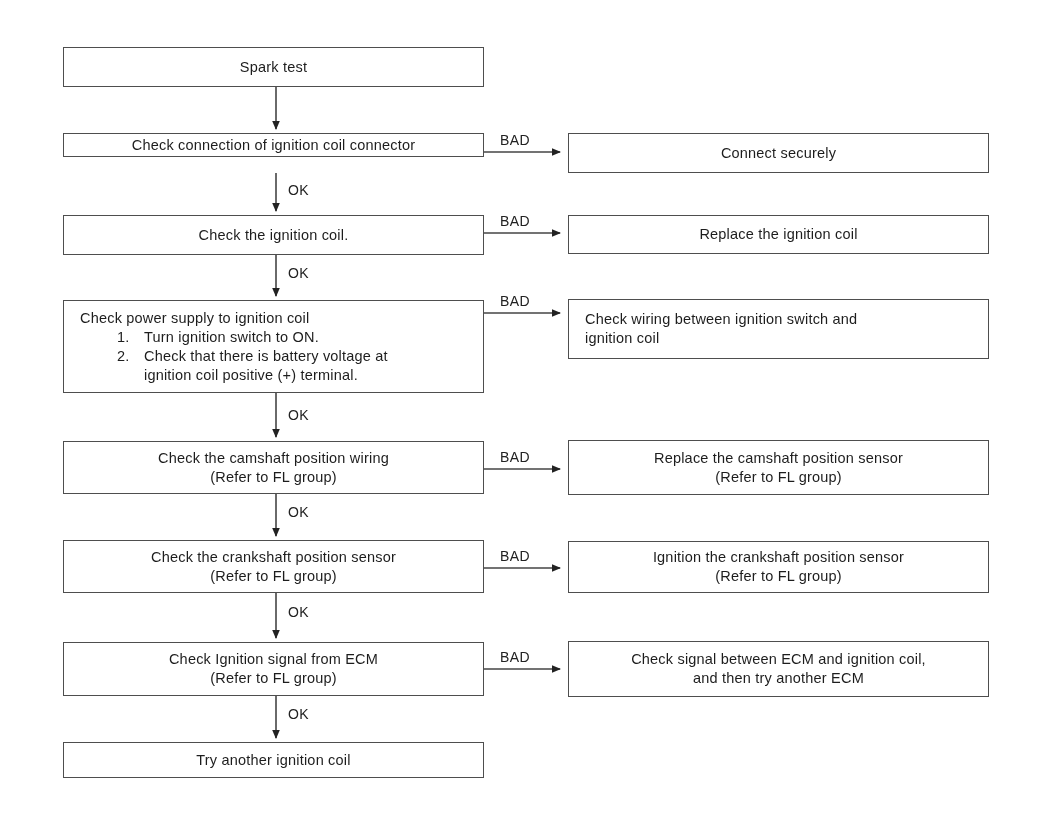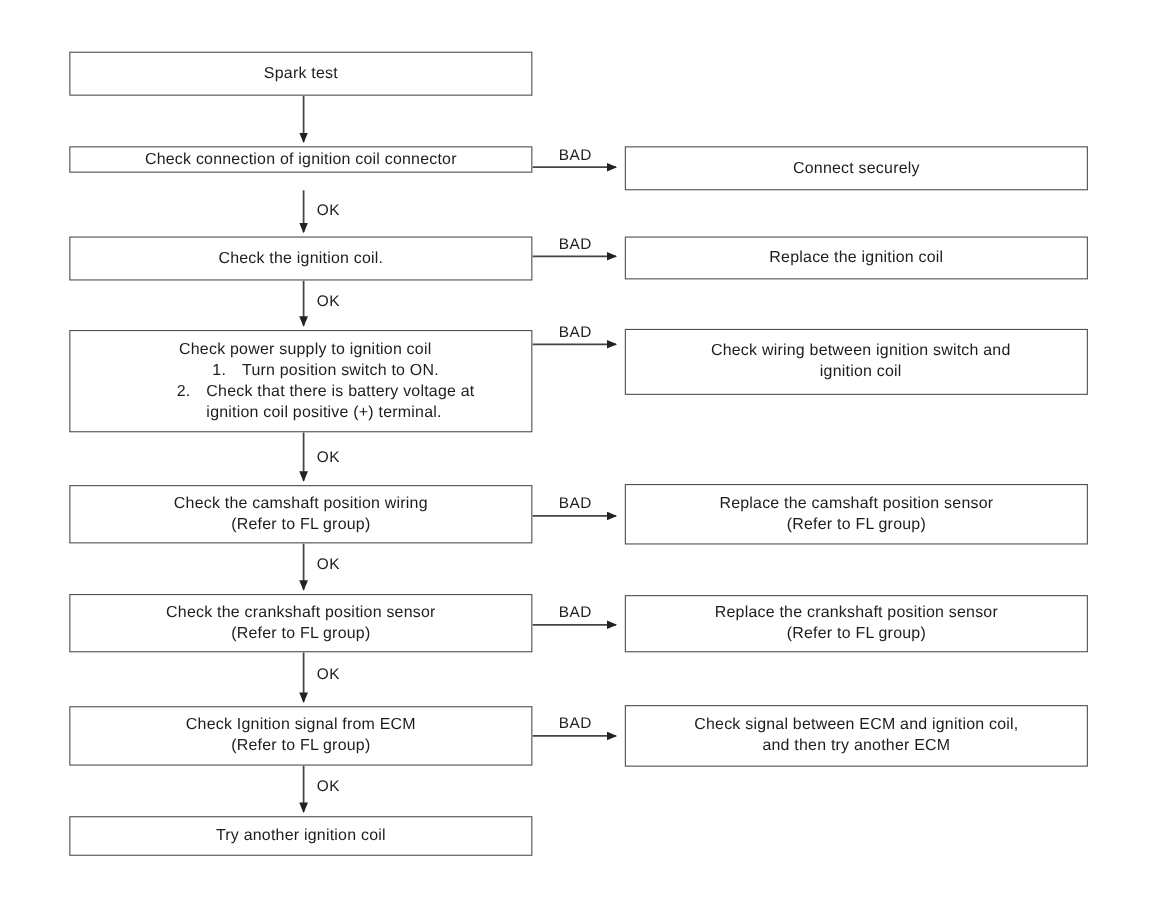--- a/index.html
+++ b/index.html
@@ -35,37 +35,37 @@
     letter-spacing: 0.2px;
     display: flex;
     flex-direction: column;
     justify-content: center;
     align-items: center;
     text-align: center;
   }
   .box.left-col  { left: 63px;  width: 421px; }
   .box.right-col { left: 568px; width: 421px; }
   .box.align-left {
-    align-items: center;
+    align-items: flex-start;
     text-align: left;
     padding-left: 16px;
     padding-right: 8px;
   }
   .step { display: flex; margin-left: 37px; }
   .step-num { width: 27px; flex: 0 0 27px; }
   .step-lines { display: flex; flex-direction: column; }
   .edge-label {
     position: absolute;
     color: #222222;
     font-size: 14px;
     letter-spacing: 0.4px;
     line-height: 14px;
     white-space: nowrap;
   }
-  .bad-label { width: 46px; text-align: center; }
+  .bad-label { width: 46px; text-align: left; }
 </style>
 </head>
 <body>
 
 <div id="stage">
 
   <svg id="connectors" viewBox="0 0 1050 828" xmlns="http://www.w3.org/2000/svg">
     <defs>
       <marker id="ah" markerWidth="11" markerHeight="10" refX="8.5" refY="4" orient="auto" markerUnits="userSpaceOnUse">
         <path d="M0,0 L9.5,4 L0,8 z" fill="#222222"></path>
@@ -100,21 +100,21 @@
 
   <div class="box left-col" style="top:215px;height:40px">
     <div>Check the ignition coil.</div>
   </div>
 
   <div class="box left-col align-left" style="top:300px;height:93px">
     <div>Check power supply to ignition coil</div>
     <div class="step">
       <span class="step-num">1.</span>
       <span class="step-lines">
-        <span>Turn position switch to ON.</span>
+        <span>Turn ignition switch to ON.</span>
       </span>
     </div>
     <div class="step">
       <span class="step-num">2.</span>
       <span class="step-lines">
         <span>Check that there is battery voltage at</span>
         <span>ignition coil positive (+) terminal.</span>
       </span>
     </div>
   </div>
@@ -150,21 +150,21 @@
     <div>Check wiring between ignition switch and</div>
     <div>ignition coil</div>
   </div>
 
   <div class="box right-col" style="top:440px;height:55px">
     <div>Replace the camshaft position sensor</div>
     <div>(Refer to FL group)</div>
   </div>
 
   <div class="box right-col" style="top:541px;height:52px">
-    <div>Replace the crankshaft position sensor</div>
+    <div>Ignition the crankshaft position sensor</div>
     <div>(Refer to FL group)</div>
   </div>
 
   <div class="box right-col" style="top:641px;height:56px">
     <div>Check signal between ECM and ignition coil,</div>
     <div>and then try another ECM</div>
   </div>
 
   <span class="edge-label" style="left:288px;top:183px">OK</span>
   <span class="edge-label" style="left:288px;top:266px">OK</span>

